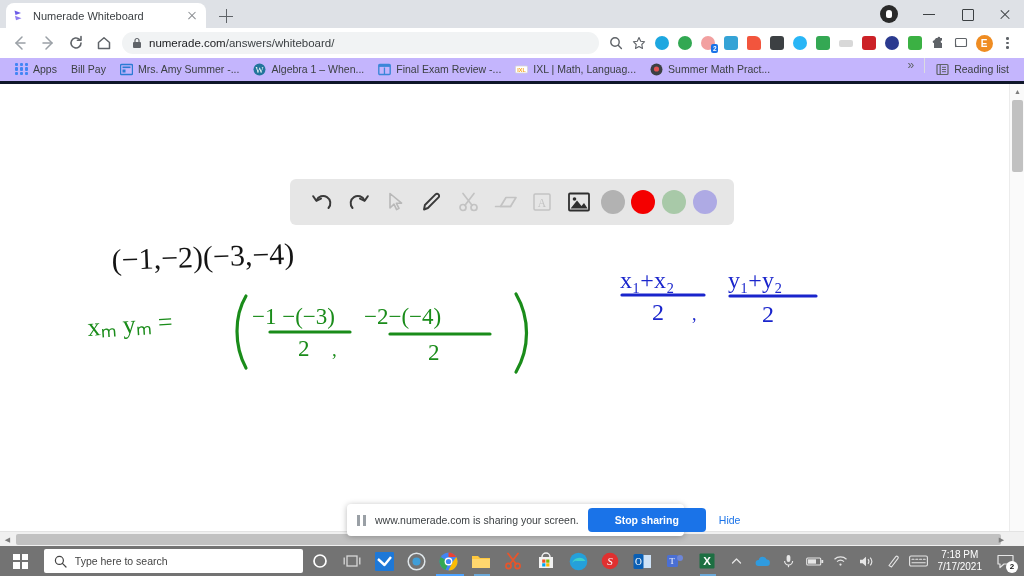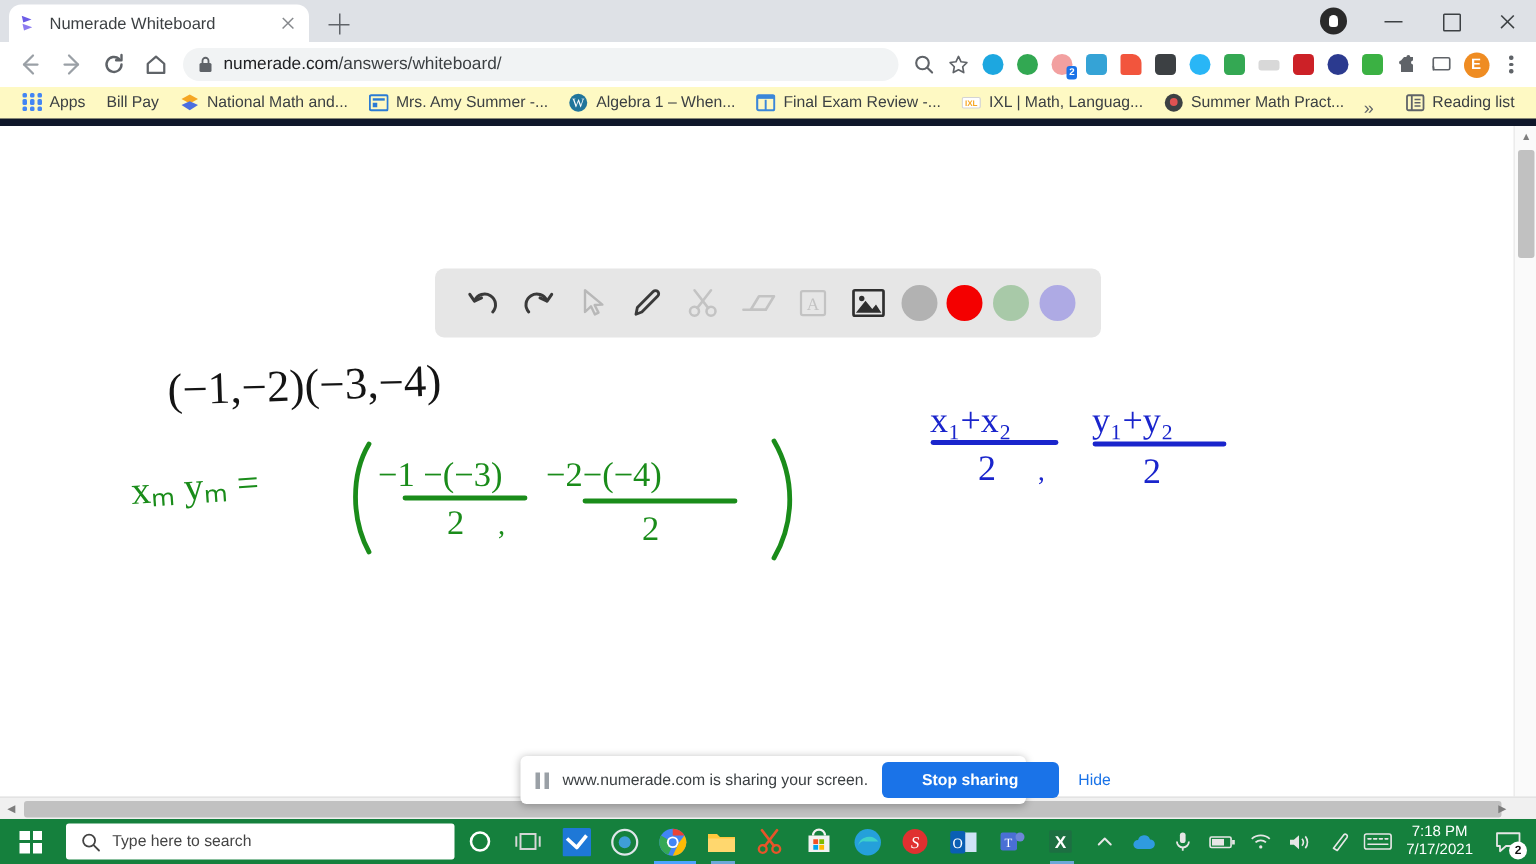--- a/index.html
+++ b/index.html
@@ -82,21 +82,21 @@
     position: absolute; right: 1px; bottom: 1px; background: #1a73e8; color: #fff;
     font-size: 6.5px; line-height: 7px; border-radius: 2px; padding: 1px 1.5px; font-weight: bold;
   }
   .kebab { width: 16px; height: 16px; position: relative; }
   .kebab span { position: absolute; left: 7px; width: 2.6px; height: 2.6px; border-radius: 50%; background: #5f6368; }
   .kebab span:nth-child(1) { top: 2px; }
   .kebab span:nth-child(2) { top: 6.7px; }
   .kebab span:nth-child(3) { top: 11.4px; }
 
   
-  .bookmarks { height: 26px; background: #fef9c3; display: flex; align-items: flex-end; padding: 0 8px; gap: 0; border-bottom: 5px solid #0f172a; }
+  .bookmarks { height: 26px; background: #c4b5fd; display: flex; align-items: flex-start; padding: 0 8px; gap: 0; border-bottom: 3px solid #0f172a; }
   .bm { display: flex; align-items: center; gap: 5px; padding: 0 7px; height: 22px; font-size: 10.5px; color: #3c4043; white-space: nowrap; }
   .bm-ic { width: 13px; height: 13px; flex: 0 0 13px; border-radius: 2px; position: relative; }
   .apps-grid { width: 13px; height: 13px; display: grid; grid-template-columns: repeat(3,1fr); grid-template-rows: repeat(3,1fr); gap: 1.5px; }
   .apps-grid i { background: #4285f4; border-radius: 1px; display: block; }
   .bm-spacer { flex: 1 1 auto; }
   .chev { font-size: 12px; color: #5f6368; padding: 0 6px; }
   .bm-sep { width: 1px; height: 15px; background: #dadce0; margin: 0 4px; }
 
   
   .page { position: relative; height: 462px; background: #fff; overflow: hidden; }
@@ -133,21 +133,21 @@
   .pause-ic { width: 9px; height: 11px; display: flex; gap: 2.5px; flex: 0 0 9px; }
   .pause-ic i { width: 3px; height: 11px; background: #9aa0a6; display: block; }
   .share-text { font-size: 10.5px; color: #3c4043; flex: 1 1 auto; white-space: nowrap; }
   .stop-btn {
     background: #1a73e8; color: #fff; font-size: 10.5px; font-weight: bold;
     border-radius: 4px; padding: 6px 27px; white-space: nowrap;
   }
   .hide-btn { color: #1a73e8; font-size: 10.5px; padding: 0 4px; white-space: nowrap; }
 
   
-  .taskbar { position: absolute; left: 0; bottom: 0; width: 1024px; height: 30px; background: #15803d; display: flex; align-items: center; }
+  .taskbar { position: absolute; left: 0; bottom: 0; width: 1024px; height: 30px; background: #737373; display: flex; align-items: center; }
   .start { width: 44px; height: 30px; display: flex; align-items: center; justify-content: center; }
   .winlogo { width: 15px; height: 15px; display: grid; grid-template-columns: 1fr 1fr; grid-template-rows: 1fr 1fr; gap: 1.6px; }
   .winlogo i { background: #fff; display: block; }
   .search-box {
     width: 272px; height: 24px; background: #ffffff; border-radius: 2px;
     display: flex; align-items: center; gap: 8px; padding: 0 10px; margin-left: 2px;
   }
   .search-box .txt { font-size: 10.5px; color: #444; }
   .tb-item { width: 34px; height: 30px; display: flex; align-items: center; justify-content: center; position: relative; }
   .tb-item.active:after { content: ""; position: absolute; left: 3px; bottom: 0; width: 28px; height: 2.5px; background: #4da3ff; }
@@ -308,29 +308,20 @@
             <i></i>
           </span>
         <span>Apps</span>
       </div>
       <div class="bm">
         <span>Bill Pay</span>
       </div>
       <div class="bm">
         <span class="bm-ic">
           <svg width="13" height="13" viewBox="0 0 13 13">
-              <path d="M1 4 L6.5 1 L12 4 L6.5 7 Z" fill="#f5a623"></path>
-              <path d="M1 8 L6.5 5.5 L12 8 L6.5 11.5 Z" fill="#4a6ee0"></path>
-            </svg>
-        </span>
-        <span>National Math and...</span>
-      </div>
-      <div class="bm">
-        <span class="bm-ic">
-          <svg width="13" height="13" viewBox="0 0 13 13">
               <rect x="0.5" y="1.5" width="12" height="10" rx="1" fill="none" stroke="#2b7bd4" stroke-width="1.4"></rect>
               <rect x="2.5" y="3.5" width="8" height="1.6" fill="#2b7bd4"></rect>
               <rect x="2.5" y="6.5" width="3" height="3" fill="#2b7bd4"></rect>
             </svg>
         </span>
         <span>Mrs. Amy Summer -...</span>
       </div>
       <div class="bm">
         <span class="bm-ic">
           <svg width="13" height="13" viewBox="0 0 13 13">

